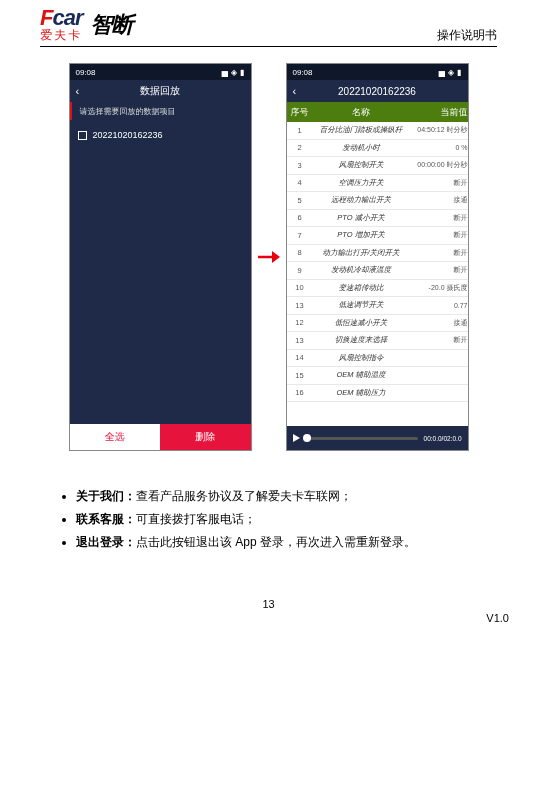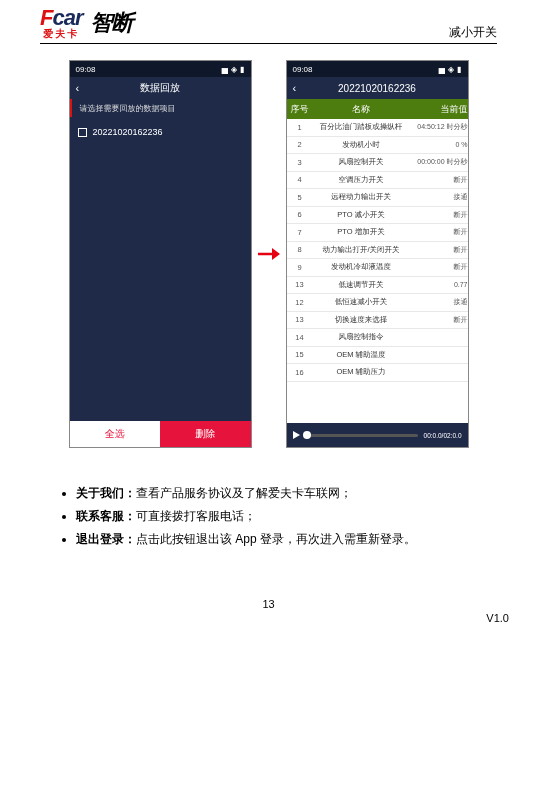--- a/index.html
+++ b/index.html
@@ -4,21 +4,21 @@
 <style>
   * { box-sizing: border-box; margin: 0; padding: 0; }
   html, body { width: 537px; height: 794px; background: #fff; font-family: "Microsoft YaHei", Arial, sans-serif; color: #000; }
   .page { position: relative; width: 537px; height: 634px; padding: 5px 40px 30px 40px; }
   .header { display: flex; align-items: flex-end; justify-content: space-between; border-bottom: 1px solid #000; padding-bottom: 2px; }
   .logos { display: flex; align-items: center; gap: 8px; }
   .logo-fcar .fcar-text { display:inline-block; }
   .logo-fcar { font-weight: 800; font-size: 22px; font-style: italic; letter-spacing: -1px; }
   .logo-fcar .f { color: #d11; }
   .logo-fcar .car { color: #1a2a5a; }
-  .logo-fcar-sub { font-size: 10px; color: #d11; font-weight: 700; margin-top: -4px; text-align: center; letter-spacing: 2px; font-style: normal; }
+  .logo-fcar-sub { font-size: 12px; color: #d11; font-weight: 400; margin-top: -4px; text-align: center; letter-spacing: 2px; font-style: normal; }
   .logo-zd { font-weight: 900; font-size: 22px; font-style: italic; color: #000; letter-spacing: -1px; }
   .logo-zd .z { position: relative; font-style: italic; }
   .doc-title { font-size: 12px; }
   .screens { display: flex; justify-content: center; align-items: center; gap: 6px; margin-top: 16px; }
   .phone { width: 183px; height: 388px; background: #fff; border: 1px solid #888; display: flex; flex-direction: column; overflow: hidden; }
   .statusbar { height: 16px; background: #0f172a; color: #fff; font-size: 8px; display: flex; align-items: center; justify-content: space-between; padding: 0 6px; }
   .statusbar .icons span { margin-left: 3px; }
   
   .titlebar { height: 22px; background: #1e2a48; color: #fff; font-size: 10px; display: flex; align-items: center; justify-content: center; position: relative; }
   .titlebar .back { position: absolute; left: 6px; font-size: 11px; }
@@ -36,21 +36,21 @@
   
   .titlebar2 { height: 22px; background: #1e2a48; color: #fff; font-size: 10px; display: flex; align-items: center; justify-content: center; position: relative; }
   .titlebar2 .back { position: absolute; left: 6px; font-size: 11px; }
   .table-head { height: 20px; background: #4d7c0f; color: #fff; font-size: 9px; display: flex; align-items: center; }
   .col-idx { width: 26px; text-align: center; flex-shrink: 0; }
   .col-name { flex: 1; text-align: center; padding: 0 2px; }
   .col-val { width: 58px; text-align: right; flex-shrink: 0; }
   .table-body { flex: 1; background: #fff; overflow: hidden; }
   .row { display: flex; align-items: center; font-size: 7.5px; color: #333; border-bottom: 1px solid #e8e8e8; height: 17.5px; }
   .row .col-idx { color: #555; }
-  .row .col-name { text-align: center; white-space: nowrap; overflow: hidden; }
+  .row .col-name { text-align: center; white-space: nowrap; overflow: hidden; font-style: italic; }
   .row .col-val { color: #555; font-size: 7px; white-space: nowrap; }
   .player { height: 24px; background: #1e2a48; display: flex; align-items: center; padding: 0 6px; gap: 6px; }
   .play-btn { width: 0; height: 0; border-left: 7px solid #fff; border-top: 4px solid transparent; border-bottom: 4px solid transparent; }
   .track { flex: 1; height: 3px; background: #555; border-radius: 2px; position: relative; }
   .track::before { content: ""; position: absolute; left: -3px; top: -2.5px; width: 8px; height: 8px; background: #fff; border-radius: 50%; }
   .time { color: #fff; font-size: 6.5px; }
   
   .bullets { margin-top: 34px; padding-left: 36px; font-size: 12px; line-height: 1.9; }
   .bullets li { list-style: disc; }
   .bullets b { font-weight: 700; }
@@ -64,21 +64,21 @@
 <div class="page">
 
   <div class="header">
     <div class="logos">
       <div class="logo-fcar">
         <span class="fcar-text"><span class="f">F</span><span class="car">car</span></span>
         <div class="logo-fcar-sub">爱夫卡</div>
       </div>
       <div class="logo-zd"><span class="z">智断</span></div>
     </div>
-    <div class="doc-title">减小开关</div>
+    <div class="doc-title">操作说明书</div>
   </div>
 
   <div class="screens">
 
     <div class="phone">
       <div class="statusbar">
         <span>09:08</span>
         <span class="icons"><span>▅</span><span>◈</span><span>▮</span></span>
       </div>
       <div class="titlebar">
@@ -159,20 +159,25 @@
             <div class="col-idx">8</div>
             <div class="col-name">动力输出打开/关闭开关</div>
             <div class="col-val">断开</div>
           </div>
         <div class="row">
             <div class="col-idx">9</div>
             <div class="col-name">发动机冷却液温度</div>
             <div class="col-val">断开</div>
           </div>
         <div class="row">
+            <div class="col-idx">10</div>
+            <div class="col-name">变速箱传动比</div>
+            <div class="col-val">-20.0 摄氏度</div>
+          </div>
+        <div class="row">
             <div class="col-idx">13</div>
             <div class="col-name">低速调节开关</div>
             <div class="col-val">0.77</div>
           </div>
         <div class="row">
             <div class="col-idx">12</div>
             <div class="col-name">低恒速减小开关</div>
             <div class="col-val">接通</div>
           </div>
         <div class="row">

